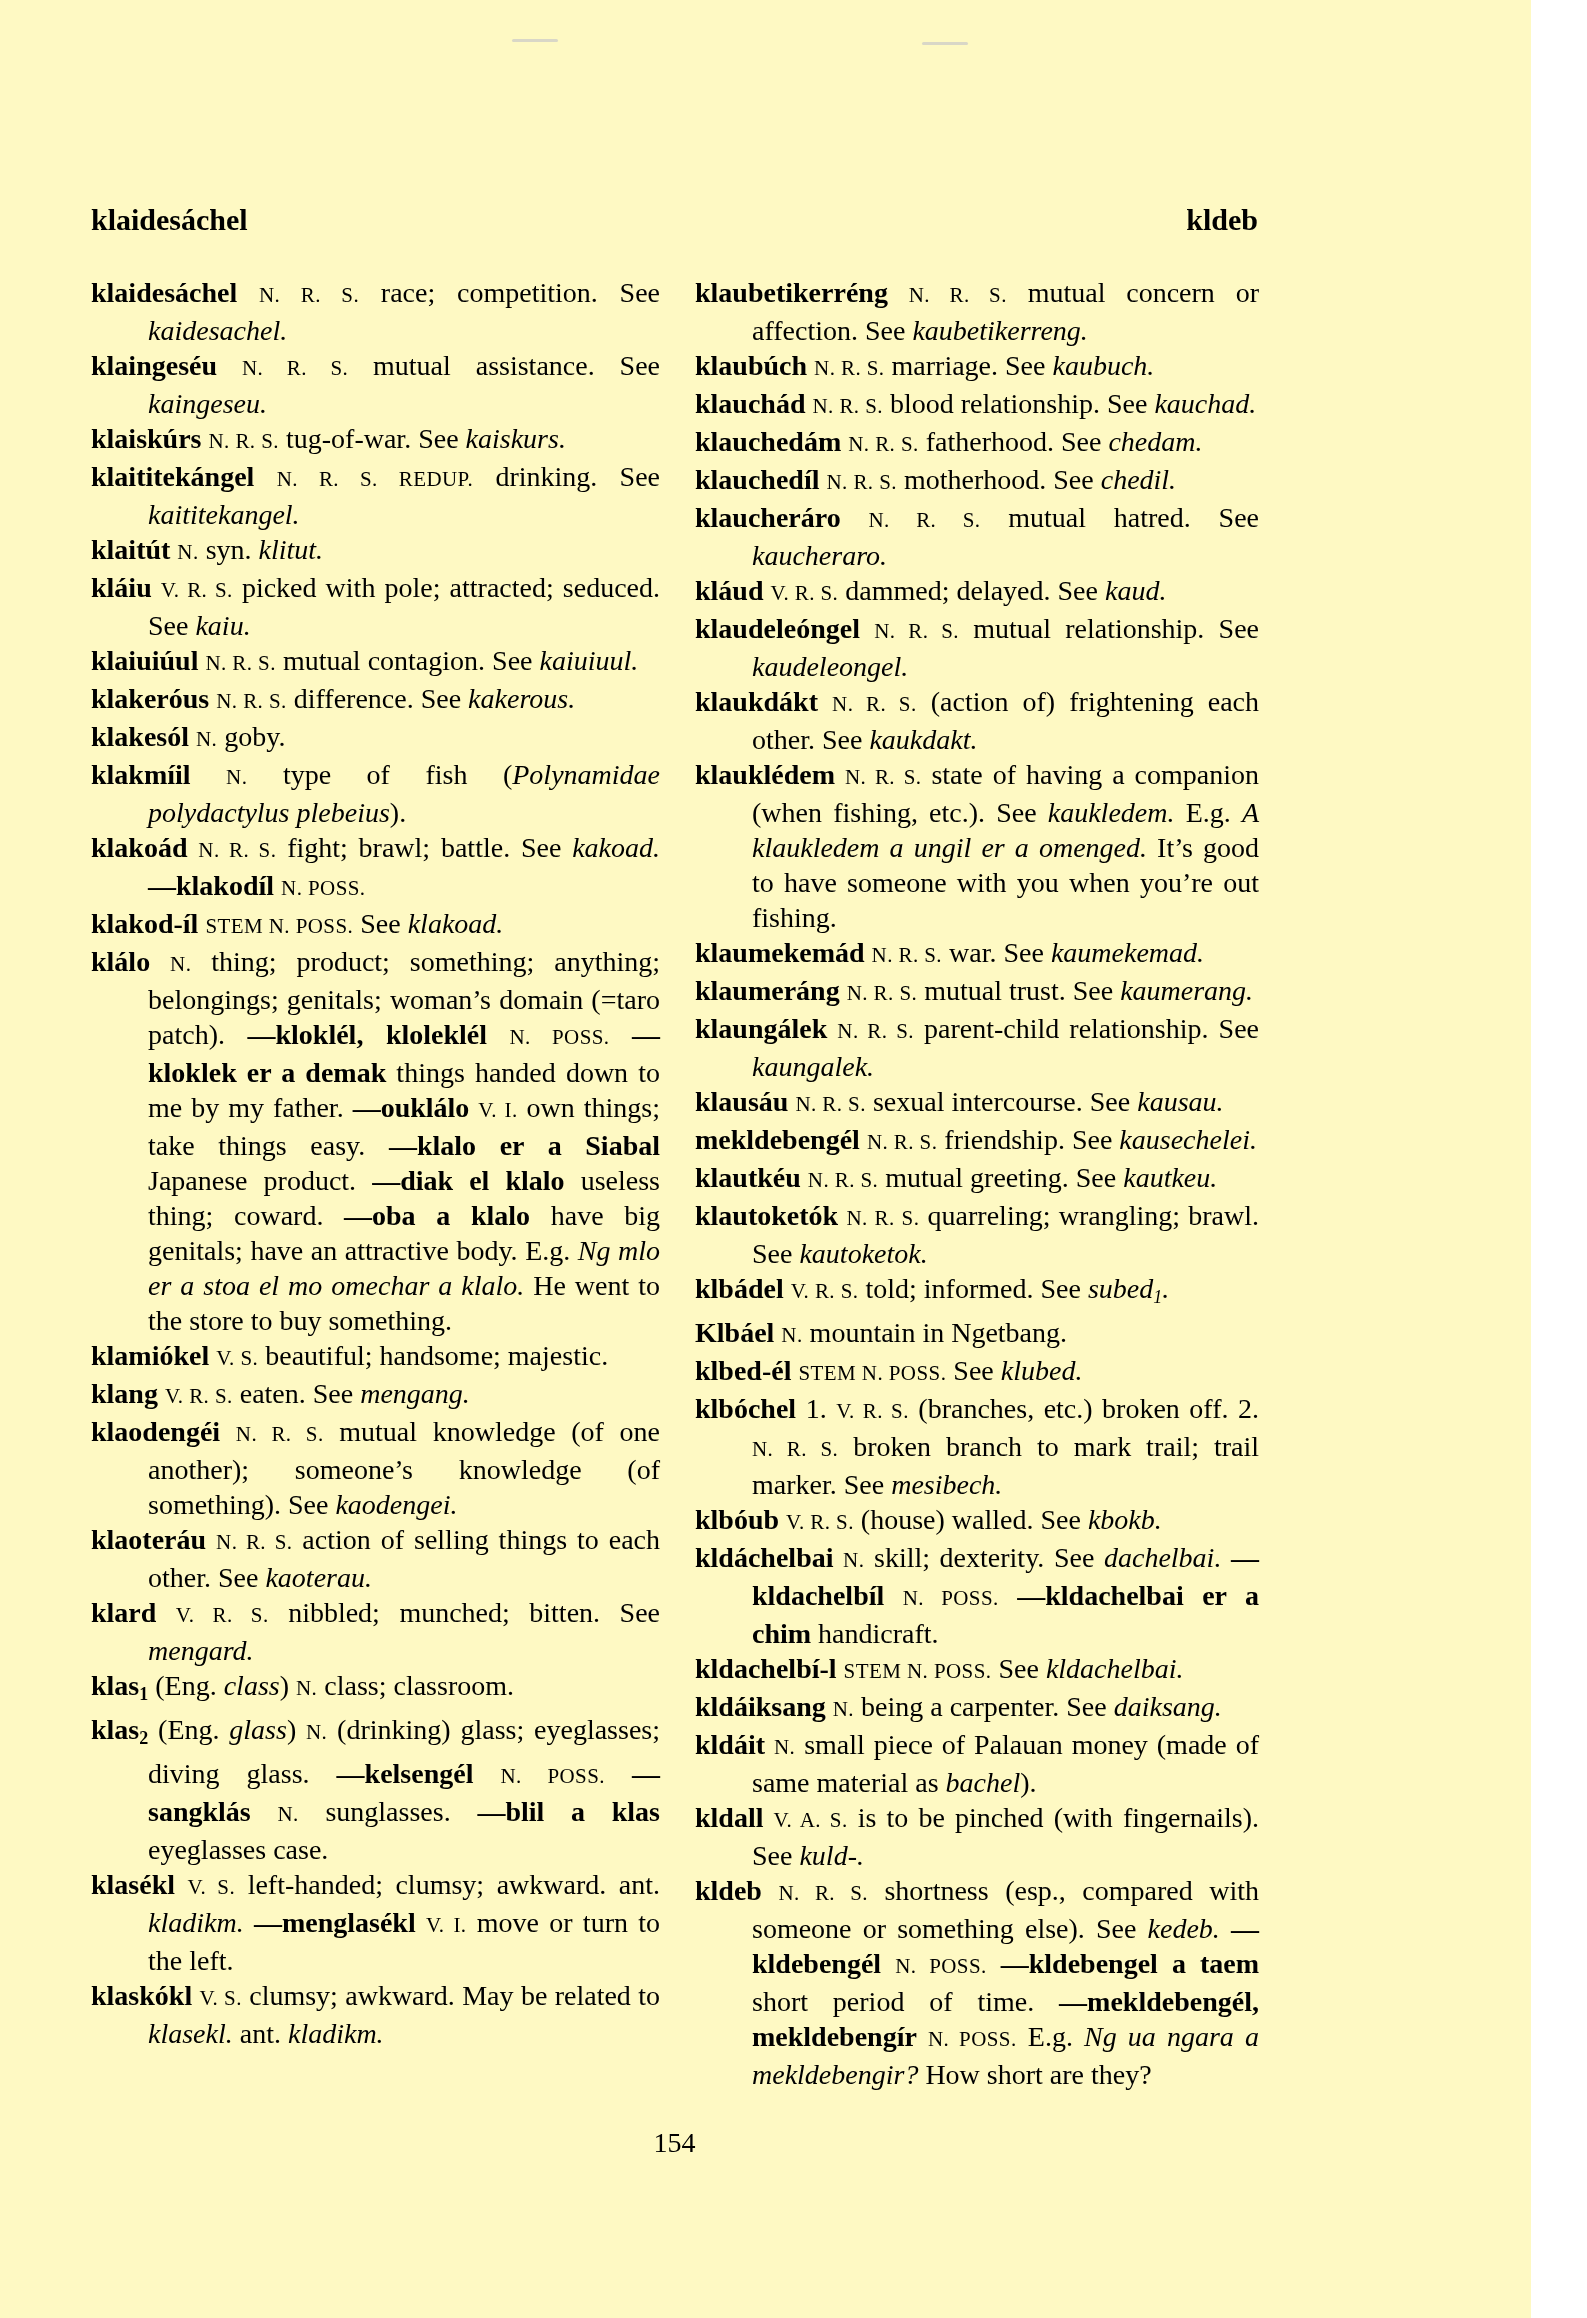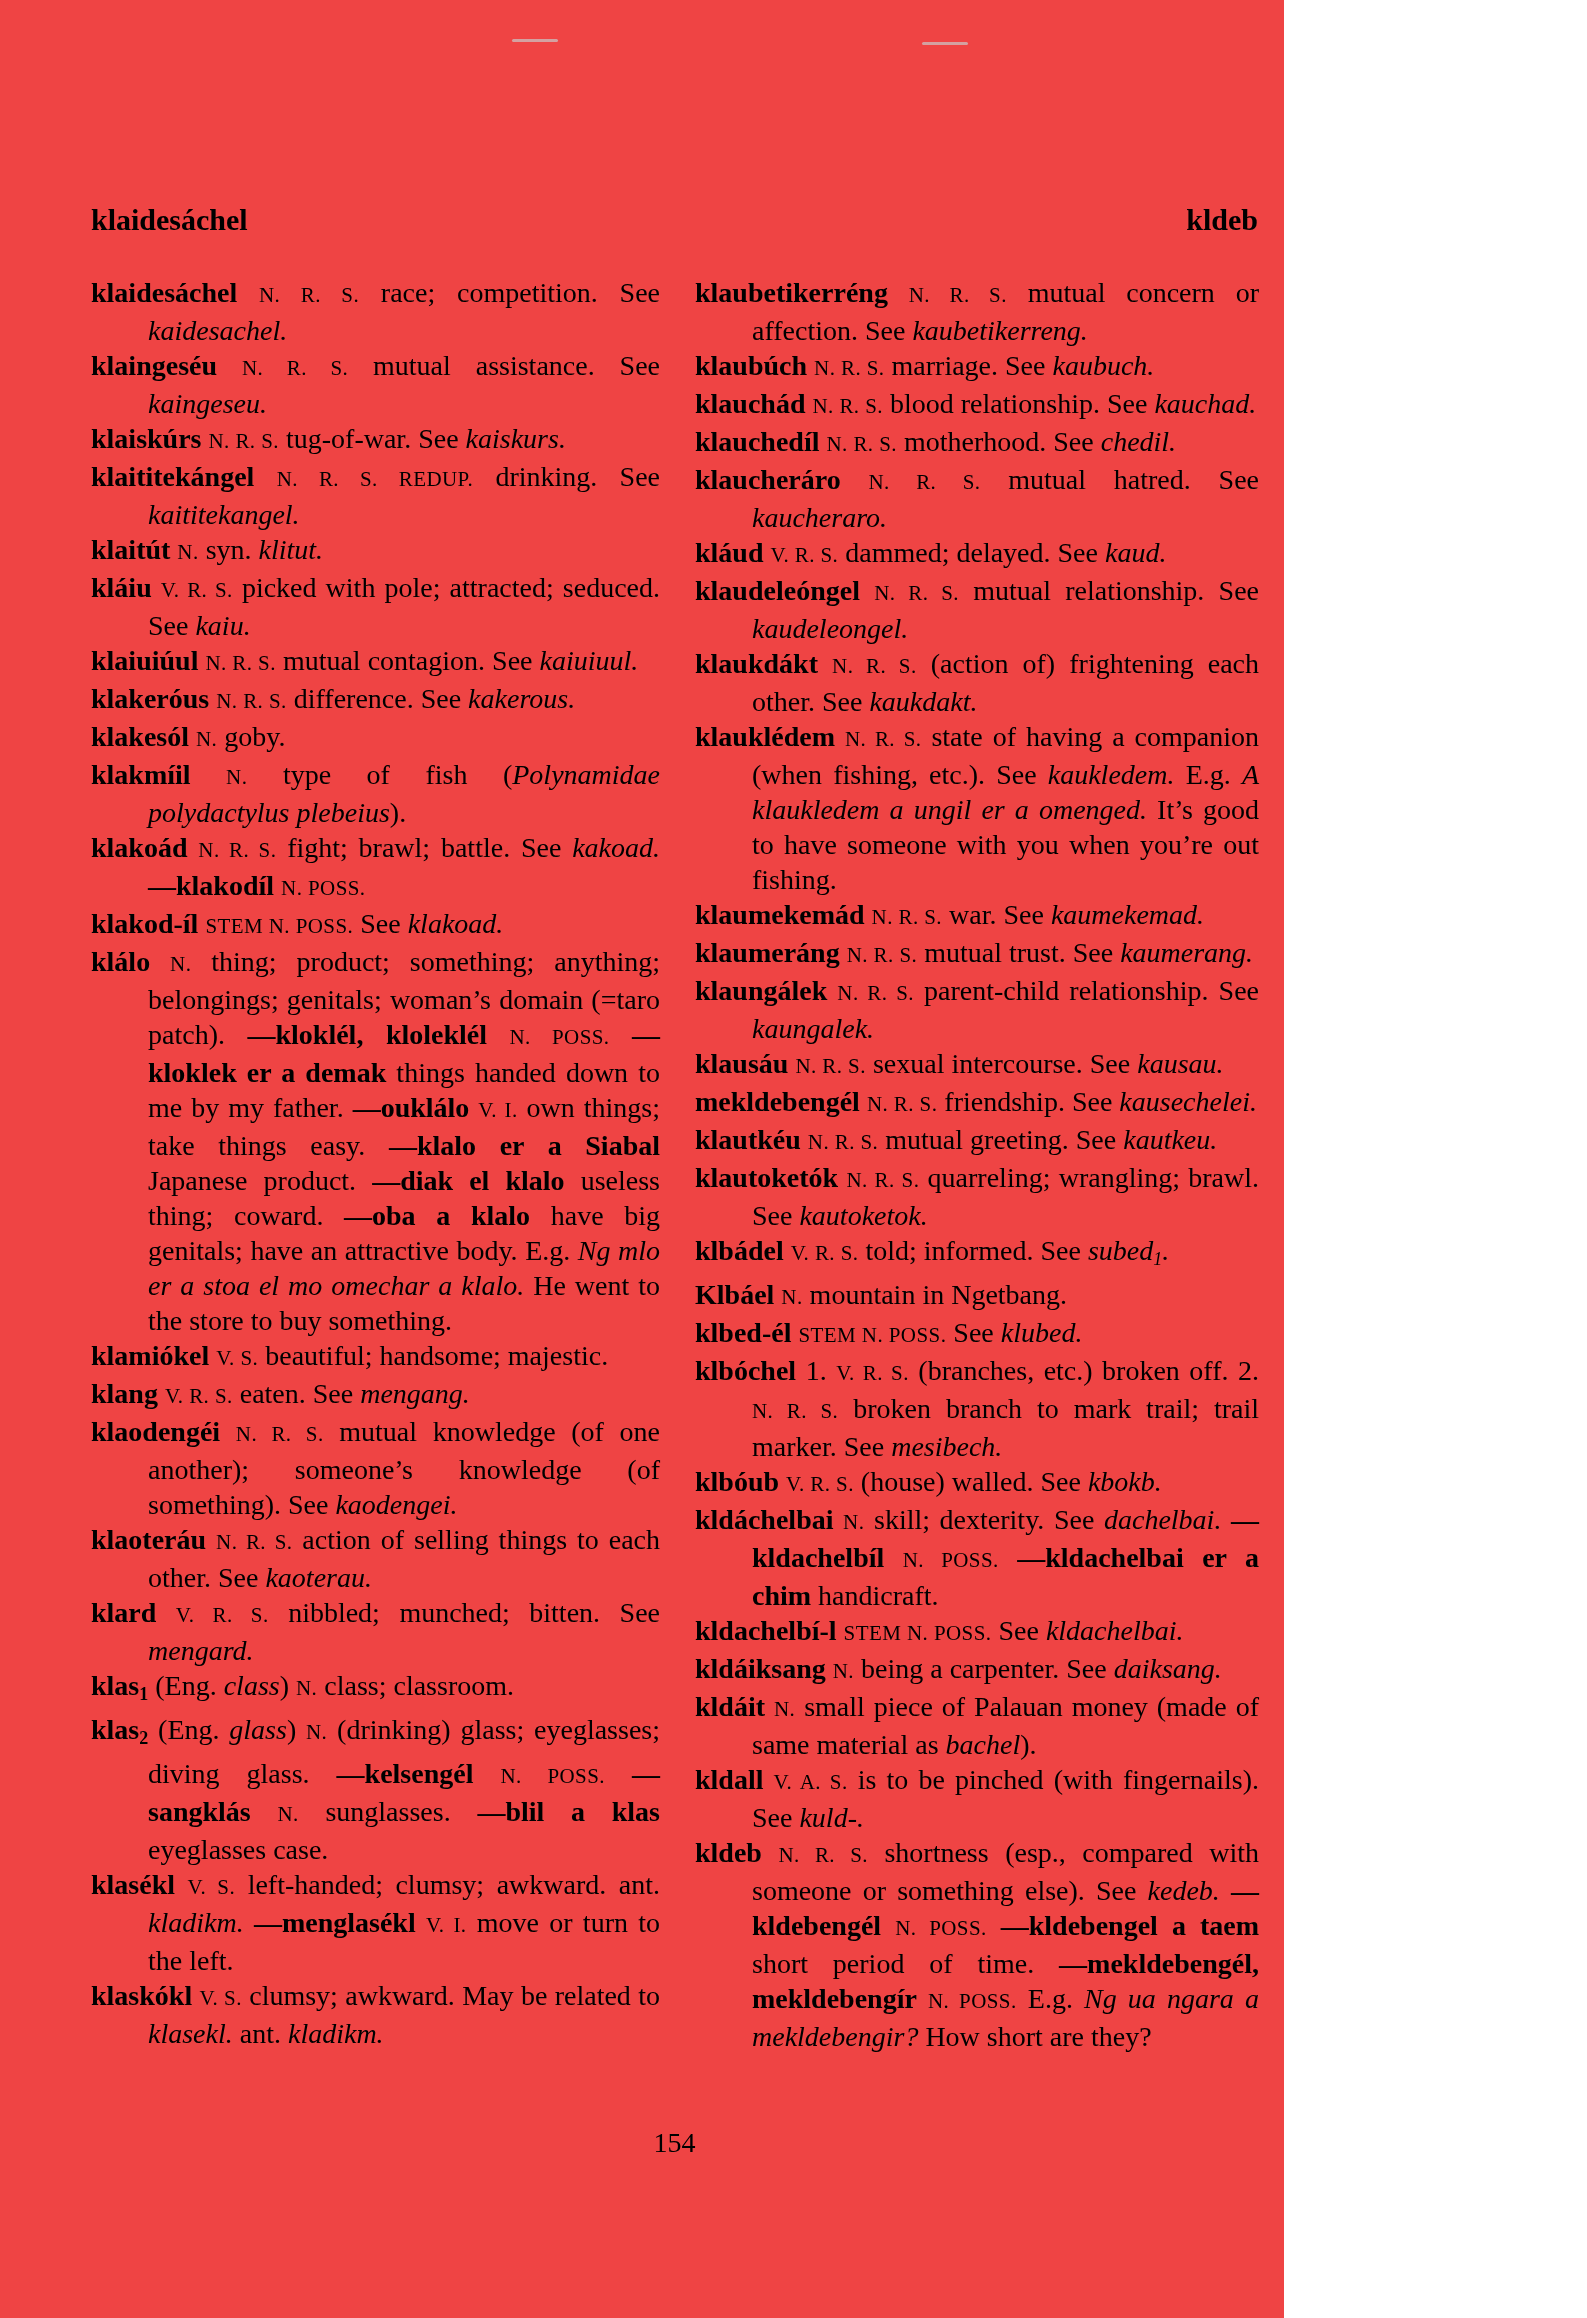--- a/index.html
+++ b/index.html
@@ -1,21 +1,21 @@
 <!DOCTYPE html>
 <html style="font-size:13px"><head>
 <meta charset="utf-8">
 <title>Dictionary page</title>
 <style>
   html, body { margin: 0; padding: 0; background: #ffffff; }
   .page {
     position: relative;
-    width: 1284px;
+    width: 1531px;
     height: 2319px;
-    background: #ef4444;
+    background: #fef9c3;
     color: #000000;
     font-family: "Liberation Serif", "DejaVu Serif", serif;
     overflow: hidden;
   }
   .artifact {
     position: absolute;
     height: 3.3px;
     background: #c9c9c9;
     opacity: 0.7;
     border-radius: 1.6px;
@@ -92,20 +92,21 @@
       <p class="entry"><span class="hw">klard</span><span> </span><span class="lbl">V. R. S.</span><span> nibbled; munched; bitten. See </span><span class="it">mengard.</span></p>
       <p class="entry"><span class="hw">klas</span><span class="hw sub">1</span><span> (Eng. </span><span class="it">class</span><span>) </span><span class="lbl">N.</span><span> class; classroom.</span></p>
       <p class="entry"><span class="hw">klas</span><span class="hw sub">2</span><span> (Eng. </span><span class="it">glass</span><span>) </span><span class="lbl">N.</span><span> (drinking) glass; eyeglasses; diving glass. </span><span class="hw">—kelsengél</span><span> </span><span class="lbl">N. POSS.</span><span> </span><span class="hw">—sangklás</span><span> </span><span class="lbl">N.</span><span> sunglasses. </span><span class="hw">—blil a klas</span><span> eyeglasses case.</span></p>
       <p class="entry"><span class="hw">klasékl</span><span> </span><span class="lbl">V. S.</span><span> left-handed; clumsy; awkward. ant. </span><span class="it">kladikm.</span><span> </span><span class="hw">—menglasékl</span><span> </span><span class="lbl">V. I.</span><span> move or turn to the left.</span></p>
       <p class="entry"><span class="hw">klaskókl</span><span> </span><span class="lbl">V. S.</span><span> clumsy; awkward. May be related to </span><span class="it">klasekl.</span><span> ant. </span><span class="it">kladikm.</span></p>
     </div>
   <div class="col col-right">
       <p class="entry"><span class="hw">klaubetikerréng</span><span> </span><span class="lbl">N. R. S.</span><span> mutual concern or affection. See </span><span class="it">kaubetikerreng.</span></p>
       <p class="entry"><span class="hw">klaubúch</span><span> </span><span class="lbl">N. R. S.</span><span> marriage. See </span><span class="it">kaubuch.</span></p>
       <p class="entry"><span class="hw">klauchád</span><span> </span><span class="lbl">N. R. S.</span><span> blood relationship. See </span><span class="it">kauchad.</span></p>
+      <p class="entry"><span class="hw">klauchedám</span><span> </span><span class="lbl">N. R. S.</span><span> fatherhood. See </span><span class="it">chedam.</span></p>
       <p class="entry"><span class="hw">klauchedíl</span><span> </span><span class="lbl">N. R. S.</span><span> motherhood. See </span><span class="it">chedil.</span></p>
       <p class="entry"><span class="hw">klaucheráro</span><span> </span><span class="lbl">N. R. S.</span><span> mutual hatred. See </span><span class="it">kaucheraro.</span></p>
       <p class="entry"><span class="hw">kláud</span><span> </span><span class="lbl">V. R. S.</span><span> dammed; delayed. See </span><span class="it">kaud.</span></p>
       <p class="entry"><span class="hw">klaudeleóngel</span><span> </span><span class="lbl">N. R. S.</span><span> mutual relationship. See </span><span class="it">kaudeleongel.</span></p>
       <p class="entry"><span class="hw">klaukdákt</span><span> </span><span class="lbl">N. R. S.</span><span> (action of) frightening each other. See </span><span class="it">kaukdakt.</span></p>
       <p class="entry"><span class="hw">klauklédem</span><span> </span><span class="lbl">N. R. S.</span><span> state of having a companion (when fishing, etc.). See </span><span class="it">kaukledem.</span><span> E.g. </span><span class="it">A klaukledem a ungil er a omenged.</span><span> It’s good to have someone with you when you’re out fishing.</span></p>
       <p class="entry"><span class="hw">klaumekemád</span><span> </span><span class="lbl">N. R. S.</span><span> war. See </span><span class="it">kaumekemad.</span></p>
       <p class="entry"><span class="hw">klaumeráng</span><span> </span><span class="lbl">N. R. S.</span><span> mutual trust. See </span><span class="it">kaumerang.</span></p>
       <p class="entry"><span class="hw">klaungálek</span><span> </span><span class="lbl">N. R. S.</span><span> parent-child relationship. See </span><span class="it">kaungalek.</span></p>
       <p class="entry"><span class="hw">klausáu</span><span> </span><span class="lbl">N. R. S.</span><span> sexual intercourse. See </span><span class="it">kausau.</span></p>

